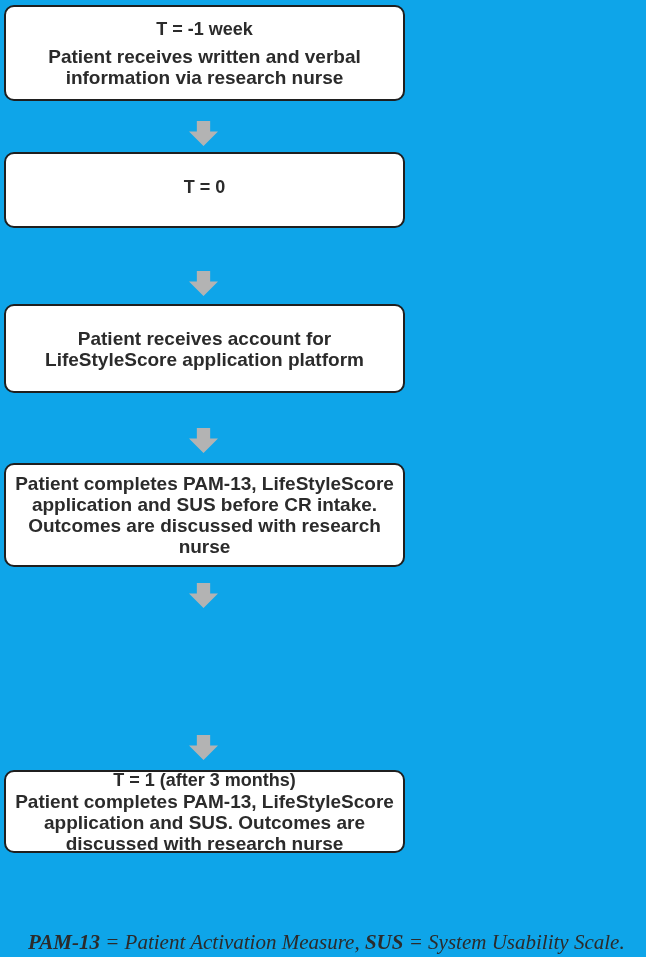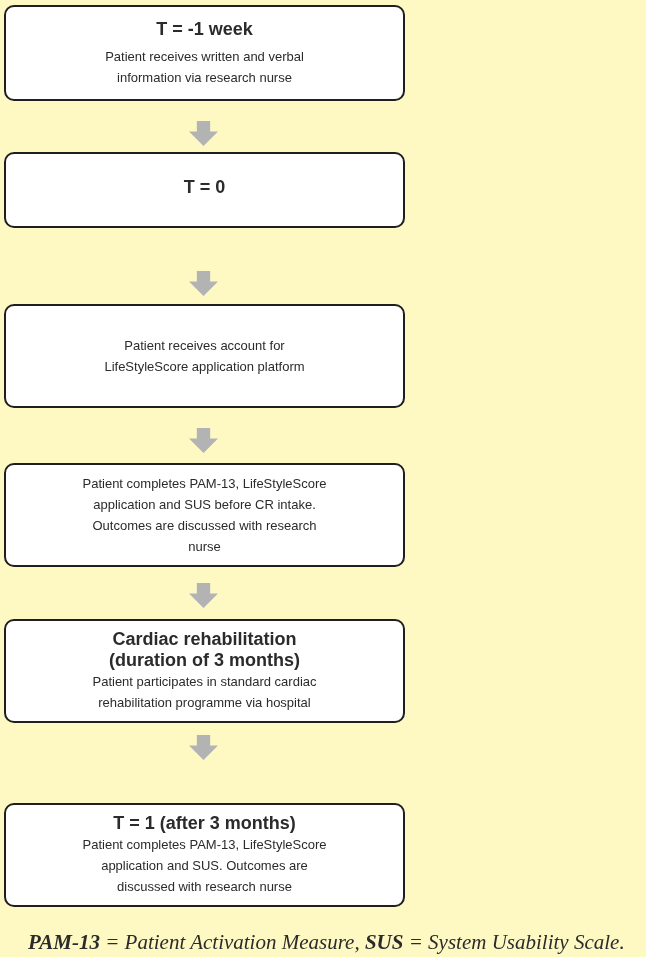--- a/index.html
+++ b/index.html
@@ -4,21 +4,21 @@
 <style>
   html, body {
     margin: 0;
     padding: 0;
     background: #ffffff;
   }
   .canvas {
     position: relative;
     width: 646px;
     height: 957px;
-    background: #fef9c3;
+    background: #0ea5e9;
     font-family: "Liberation Sans", sans-serif;
     color: #2b2b2b;
     overflow: hidden;
   }
   .box {
     position: absolute;
     left: 4px;
     width: 401px;
     box-sizing: border-box;
     background: #ffffff;
@@ -34,23 +34,24 @@
   .box-heading {
     font-size: 18px;
     line-height: 21px;
     font-weight: bold;
     white-space: pre-line;
   }
   .box-heading.gap {
     margin-bottom: 6px;
   }
   .box-body {
-    font-size: 13px;
+    font-size: 19px;
     line-height: 21px;
     white-space: pre-line;
+    font-weight: bold;
   }
   .arrow {
     position: absolute;
     left: 189px;
     width: 29px;
     height: 25px;
     background: #b3b3b3;
     clip-path: polygon(27% 0, 73% 0, 73% 42%, 100% 42%, 50% 100%, 0 42%, 27% 42%);
   }
   .footnote {
@@ -82,46 +83,40 @@
   </div>
 
   <div class="arrow" style="top:121px"></div>
 
   <div class="box" style="top:152px; height:76px">
     <div class="box-heading gap">T = 0</div>
   </div>
 
   <div class="arrow" style="top:271px"></div>
 
-  <div class="box" style="top:304px; height:104px">
+  <div class="box" style="top:304px; height:89px">
     <div class="box-body">Patient receives account for
 LifeStyleScore application platform</div>
   </div>
 
   <div class="arrow" style="top:428px"></div>
 
   <div class="box" style="top:463px; height:104px">
     <div class="box-body">Patient completes PAM-13, LifeStyleScore
 application and SUS before CR intake.
 Outcomes are discussed with research
 nurse</div>
   </div>
 
   <div class="arrow" style="top:583px"></div>
 
-  <div class="box" style="top:619px; height:104px">
-    <div class="box-heading">Cardiac rehabilitation
-(duration of 3 months)</div>
-    <div class="box-body">Patient participates in standard cardiac
-rehabilitation programme via hospital</div>
-  </div>
 
   <div class="arrow" style="top:735px"></div>
 
-  <div class="box" style="top:803px; height:104px">
+  <div class="box" style="top:770px; height:83px">
     <div class="box-heading">T = 1 (after 3 months)</div>
     <div class="box-body">Patient completes PAM-13, LifeStyleScore
 application and SUS. Outcomes are
 discussed with research nurse</div>
   </div>
 
   <div class="footnote"><span class="b">PAM-13</span><span> = Patient Activation Measure, </span><span class="b">SUS</span><span> = System Usability Scale.</span></div>
 
 </div>
 

